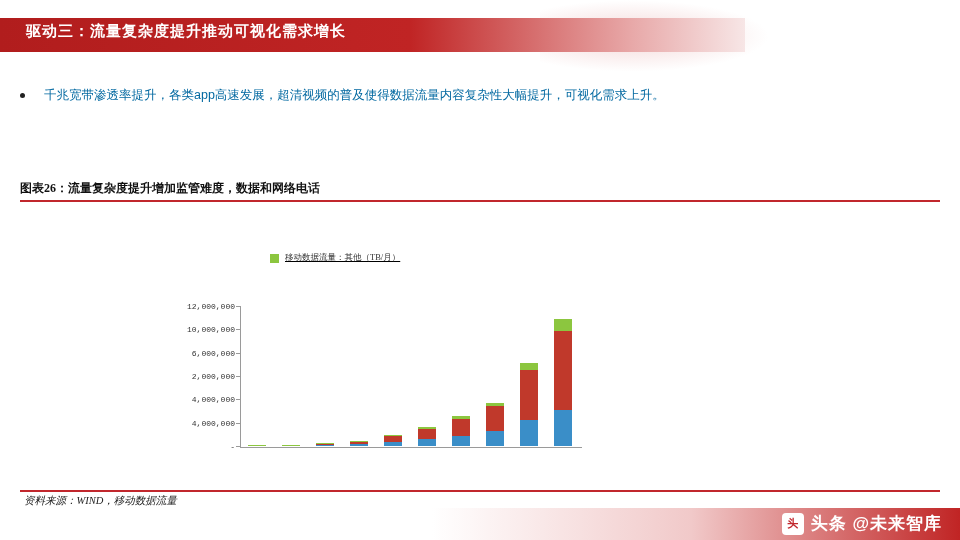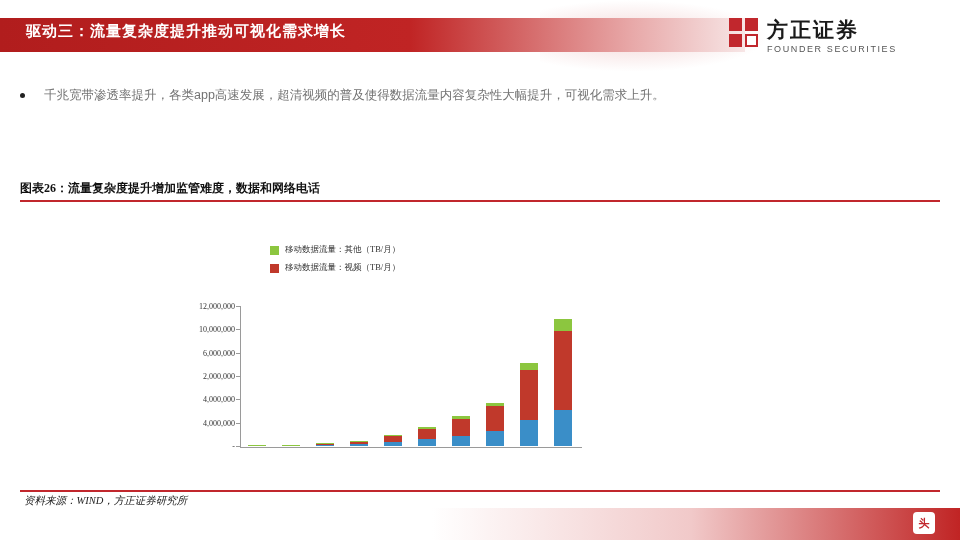--- a/index.html
+++ b/index.html
@@ -54,40 +54,40 @@
   
   .bullet-row {
     position:absolute; left:20px; top:86px; width:920px;
   }
   .bullet-dot {
     position:absolute; left:0px; top:7px; width:5px; height:5px;
     border-radius:50%; background:#222;
   }
   .bullet-text {
     position:absolute; left:24px; top:0px; width:890px;
-    font-size:12.5px; color:#737373; line-height:18px;
+    font-size:12.5px; color:#0369a1; line-height:18px;
   }
   
   .fig-title-wrap {
     position:absolute; left:20px; top:178px; width:920px;
   }
   .fig-title {
     font-size:12px; font-weight:bold; color:#111;
     font-family:"Liberation Serif", serif;
   }
   .fig-rule {
     position:absolute; left:20px; top:200px; width:920px; height:2px;
     background:#c1272d;
   }
   
   .chart {
     position:absolute; left:180px; top:230px; width:560px; height:255px;
   }
   .legend {
-    position:absolute; left:90px; top:14px;
+    position:absolute; left:90px; top:22px;text-decoration:underline;
   }
   .legend-item {
     display:flex; align-items:center; margin-bottom:6px;
   }
   .legend-swatch {
     width:9px; height:9px; margin-right:6px; flex:0 0 auto;
   }
   .legend-label {
     font-size:8.5px; color:#333; font-family:"Liberation Serif", serif;
   }
@@ -97,21 +97,21 @@
   .axis-y-line {
     position:absolute; left:60px; top:76px; width:1px; height:141px; background:#9a9a9a;
   }
   .axis-x-line {
     position:absolute; left:60px; top:217px; width:342px; height:1px; background:#9a9a9a;
   }
   .ytick {
     position:absolute; right:100%; margin-right:5px;
     font-size:8px; color:#333; white-space:nowrap;
     transform:translateY(-50%);
-    font-family:Liberation Serif, serif;
+    font-family:Liberation Mono, monospace;
   }
   .ytickmark {
     position:absolute; left:-4px; width:4px; height:1px; background:#9a9a9a;
   }
   .bar-col {
     position:absolute; bottom:0; width:18px;
   }
   .seg { position:absolute; left:0; width:100%; }
   .xlabel {
     position:absolute; top:222px; font-size:8px; color:#333;
@@ -146,51 +146,37 @@
     font-size:17px; font-weight:bold; color:#ffffff; letter-spacing:1px;
   }
 </style>
 </head>
 <body>
 
 <div class="header">
   <div class="header-soft"></div>
   <div class="header-band"></div>
   <div class="header-band-title">驱动三：流量复杂度提升推动可视化需求增长</div>
-  <div class="logo-wrap">
-    <div class="logo-mark">
-      <div class="sq sq1"></div>
-        <div class="sq sq2"></div>
-        <div class="sq sq3"></div>
-        <div class="sq sq4"></div>
-    </div>
-    <div class="logo-cn">方正证券</div>
-    <div class="logo-en">FOUNDER SECURITIES</div>
-  </div>
 </div>
 
 <div class="bullet-row">
   <div class="bullet-dot"></div>
   <div class="bullet-text">千兆宽带渗透率提升，各类app高速发展，超清视频的普及使得数据流量内容复杂性大幅提升，可视化需求上升。</div>
 </div>
 
 <div class="fig-title-wrap">
   <span class="fig-title">图表26：流量复杂度提升增加监管难度，数据和网络电话</span>
 </div>
 <div class="fig-rule"></div>
 
 <div class="chart">
   <div class="legend" id="legend">
       <div class="legend-item">
         <span class="legend-swatch" style="background: rgb(140, 198, 63);"></span>
         <span class="legend-label">移动数据流量：其他（TB/月）</span>
-      </div>
-      <div class="legend-item">
-        <span class="legend-swatch" style="background: rgb(192, 57, 43);"></span>
-        <span class="legend-label">移动数据流量：视频（TB/月）</span>
       </div>
     </div>
   <div class="axis-y-line"></div>
   <div class="axis-x-line"></div>
   <div class="plot" id="plot">
       <div class="ytick" style="top: 140px;">-</div>
       <div class="ytickmark" style="top: 140px;"></div>
       <div class="ytick" style="top: 116.667px;">4,000,000</div>
       <div class="ytickmark" style="top: 116.667px;"></div>
       <div class="ytick" style="top: 93.3333px;">4,000,000</div>
@@ -260,17 +246,18 @@
       <div class="bar-col" style="left: 314px; height: 140px;">
         <div class="seg" style="background: rgb(58, 142, 200); height: 36.1667px; bottom: 0px;"></div>
         <div class="seg" style="background: rgb(192, 57, 43); height: 79.3333px; bottom: 36.1667px;"></div>
         <div class="seg" style="background: rgb(140, 198, 63); height: 11.6667px; bottom: 115.5px;"></div>
       </div>
       <div class="xlabel" style="left: 323px;">2017</div>
     </div>
 </div>
 
 <div class="foot-rule"></div>
-<div class="foot-src">资料来源：WIND，方正证券研究所</div>
+<div class="foot-src">资料来源：WIND，移动数据流量</div>
 <div class="foot-band"></div>
 <div class="watermark">
   <div class="wm-badge">头</div>
+  <div class="wm-text">头条 @未来智库</div>
 </div>
 
 </body></html>

